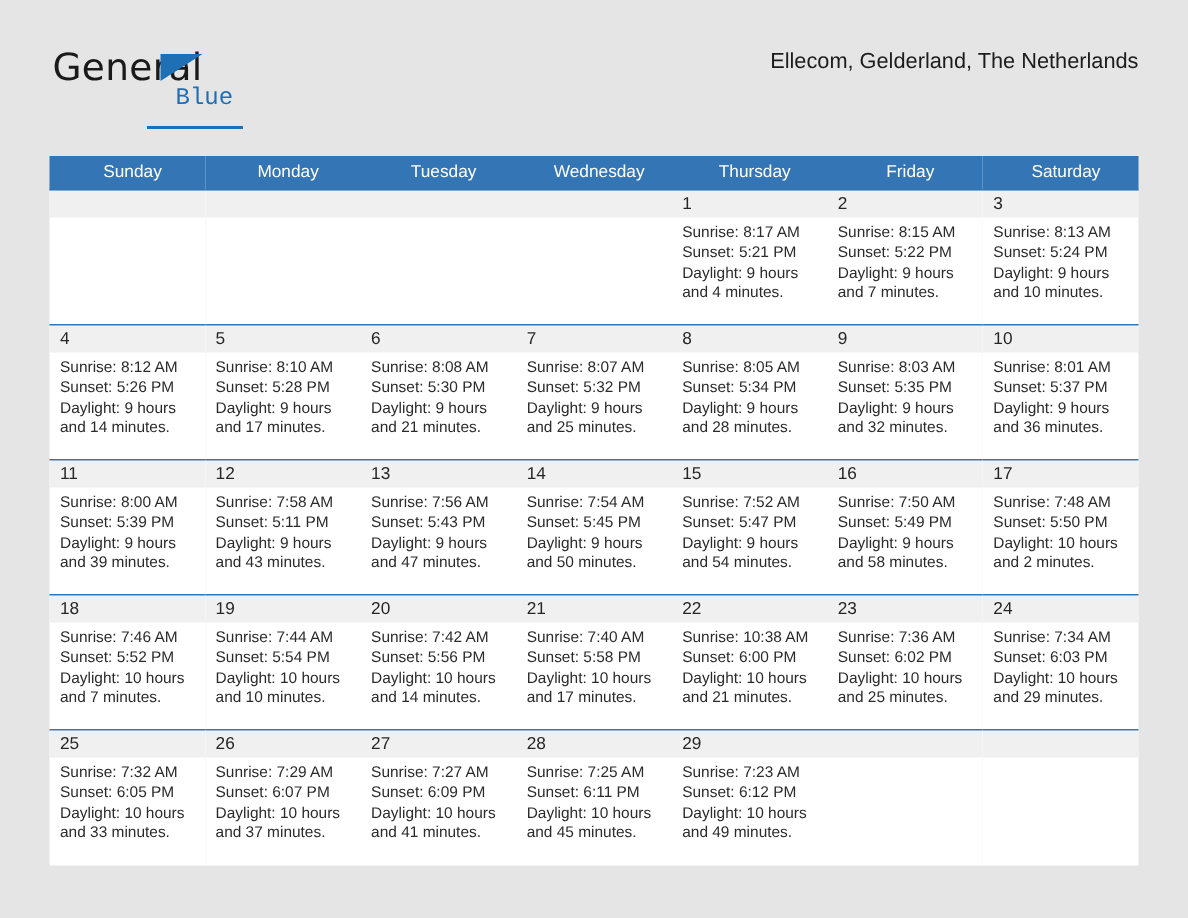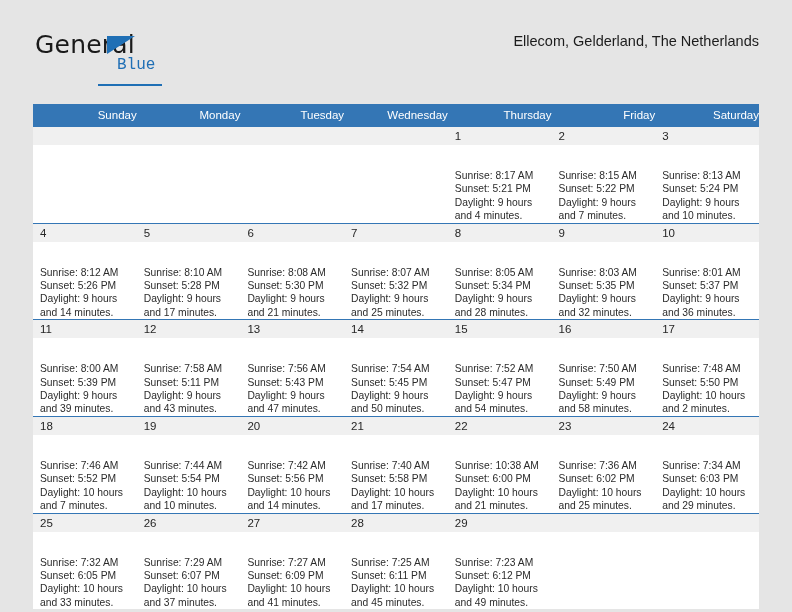--- a/index.html
+++ b/index.html
@@ -108,21 +108,21 @@
     width: 726px;
     border-collapse: collapse;
     table-layout: fixed;
   }
 
   .calendar th {
     background: #3476b5;
     color: #ffffff;
     font-size: 11.5px;
     font-weight: 400;
-    text-align: right;
+    text-align: center;
     padding: 5px 0 5px 7px;
     height: 20px;
     border: none;
   }
 
   .calendar td {
     vertical-align: top;
     padding: 0;
     border: none;
     width: 103.71px;
@@ -140,21 +140,20 @@
     padding: 1px 0 0 7px;
     font-size: 11.5px;
     color: #262626;
     line-height: 16px;
   }
   .cell-body {
     padding: 4px 6px 0 7px;
     font-size: 10.3px;
     color: #2b2b2b;
     line-height: 13.4px;
-    margin-top: 20px;
   }
   .cell-body div { white-space: nowrap; }
 
   td.empty .daynum-band { background: #f0f0f0; }
   td.empty .cell-body { visibility: hidden; }
 </style>
 </head>
 <body>
 
 <div class="page">

